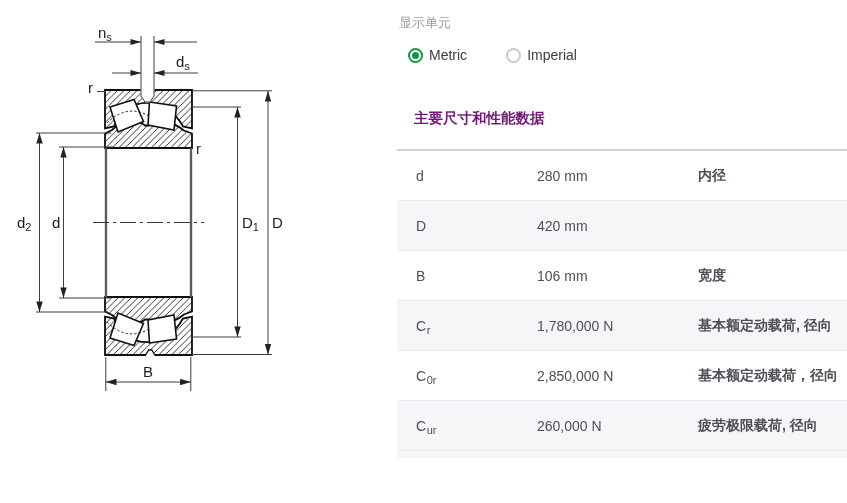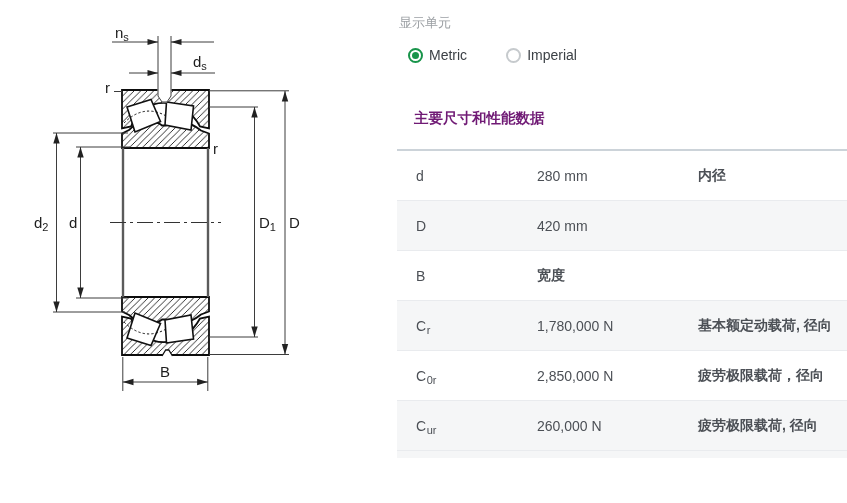--- a/index.html
+++ b/index.html
@@ -1,18 +1,18 @@
 <!DOCTYPE html>
 <html><head>
 <meta charset="utf-8">
 <style>
   html,body{margin:0;padding:0;background:#fff;}
   body{width:847px;height:503px;overflow:hidden;position:relative;
        font-family:"Liberation Sans","DejaVu Sans",sans-serif;color:#4c5056;}
-  .drawing-pane{position:absolute;left:0;top:0;width:390px;height:503px;background:#fff;margin-left:17px;}
+  .drawing-pane{position:absolute;left:0;top:0;width:390px;height:503px;background:#fff;}
   .detail-pane{position:absolute;left:390px;top:0;right:0;height:503px;padding-left:7px;box-sizing:border-box;}
   .units-label{margin:14px 0 0 2px;font-size:13px;color:#9b9fa3;}
   .radio-row{margin:15px 0 0 11px;display:flex;align-items:flex-start;}
   .radio-item{display:flex;align-items:center;margin-right:39px;cursor:pointer;}
   .radio{width:15px;height:15px;border-radius:50%;border:2px solid #c6cacd;background:#fff;
          display:inline-flex;align-items:center;justify-content:center;box-sizing:border-box;}
   .radio.selected{border-color:#18944a;}
   .radio .dot{width:7px;height:7px;border-radius:50%;background:#18944a;}
   .radio-label{margin-left:6px;font-size:14px;color:#3c4146;}
   .section-title{margin:46px 0 0 17px;font-size:14.5px;font-weight:bold;color:#701a75;}
@@ -154,31 +154,32 @@
       <div class="c-sym"><span>d</span><span class="sub"></span></div>
       <div class="c-val">280 mm</div>
       <div class="c-desc">内径</div>
     </div>
     <div class="trow alt">
       <div class="c-sym"><span>D</span><span class="sub"></span></div>
       <div class="c-val">420 mm</div>
     </div>
     <div class="trow">
       <div class="c-sym"><span>B</span><span class="sub"></span></div>
+      <div class="c-val">106 mm</div>
       <div class="c-desc">宽度</div>
     </div>
     <div class="trow alt">
       <div class="c-sym"><span>C</span><span class="sub">r</span></div>
       <div class="c-val">1,780,000 N</div>
       <div class="c-desc">基本额定动载荷, 径向</div>
     </div>
     <div class="trow">
       <div class="c-sym"><span>C</span><span class="sub">0r</span></div>
       <div class="c-val">2,850,000 N</div>
-      <div class="c-desc">疲劳极限载荷，径向</div>
+      <div class="c-desc">基本额定动载荷，径向</div>
     </div>
     <div class="trow alt">
       <div class="c-sym"><span>C</span><span class="sub">ur</span></div>
       <div class="c-val">260,000 N</div>
       <div class="c-desc">疲劳极限载荷, 径向</div>
     </div>
     <div class="trow-partial"></div>
   </div>
 </div>
 

